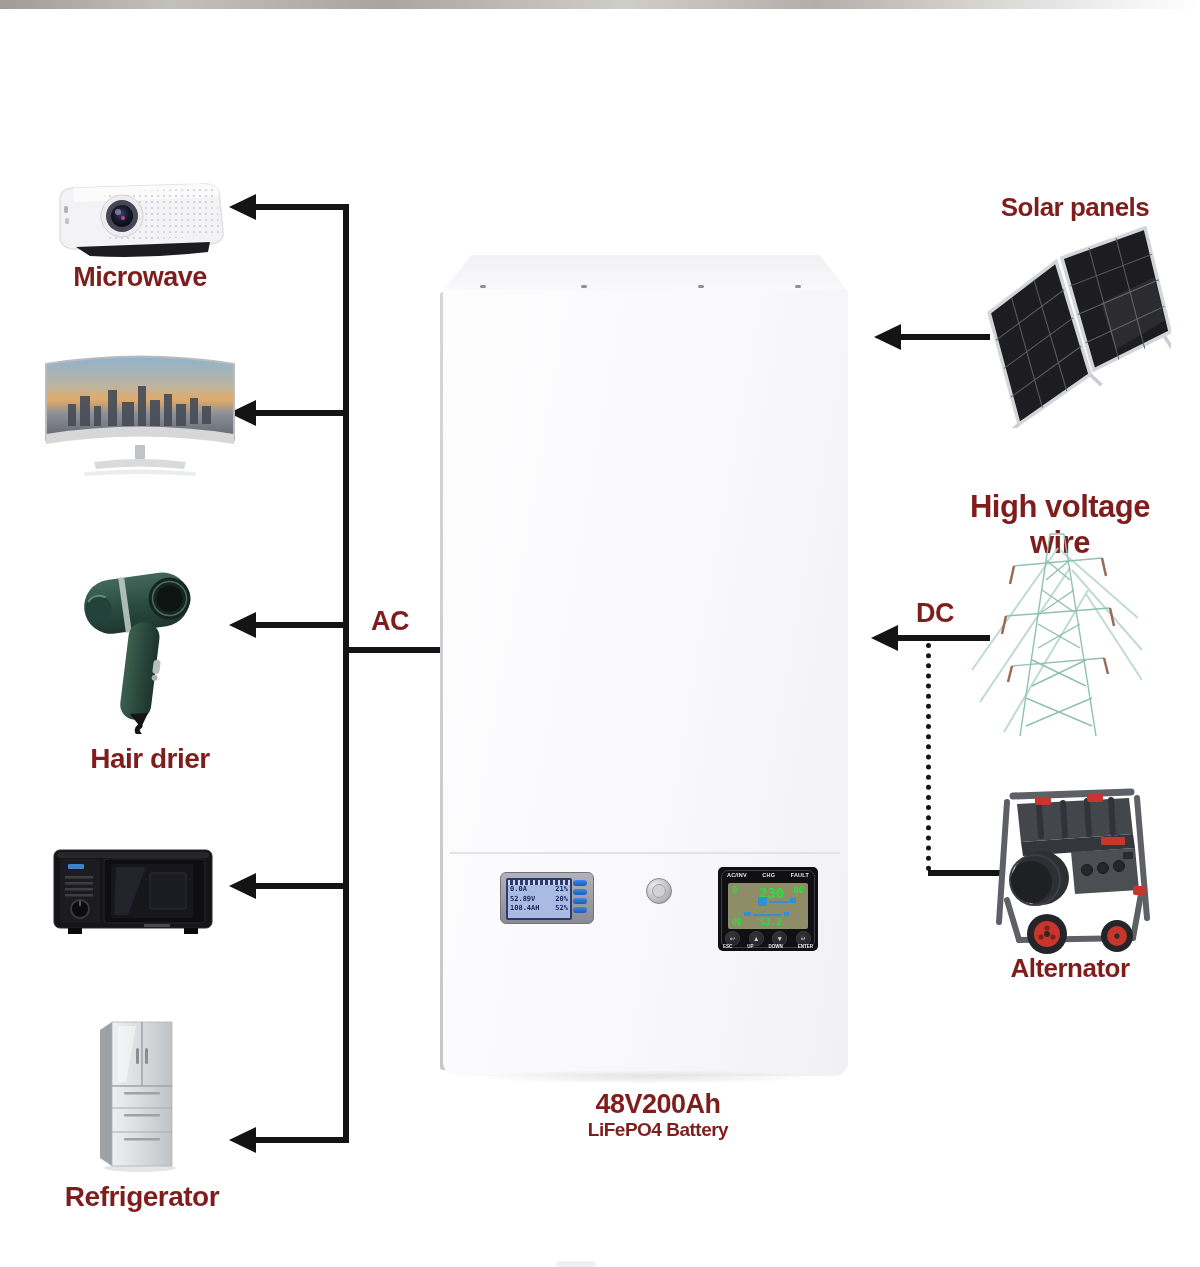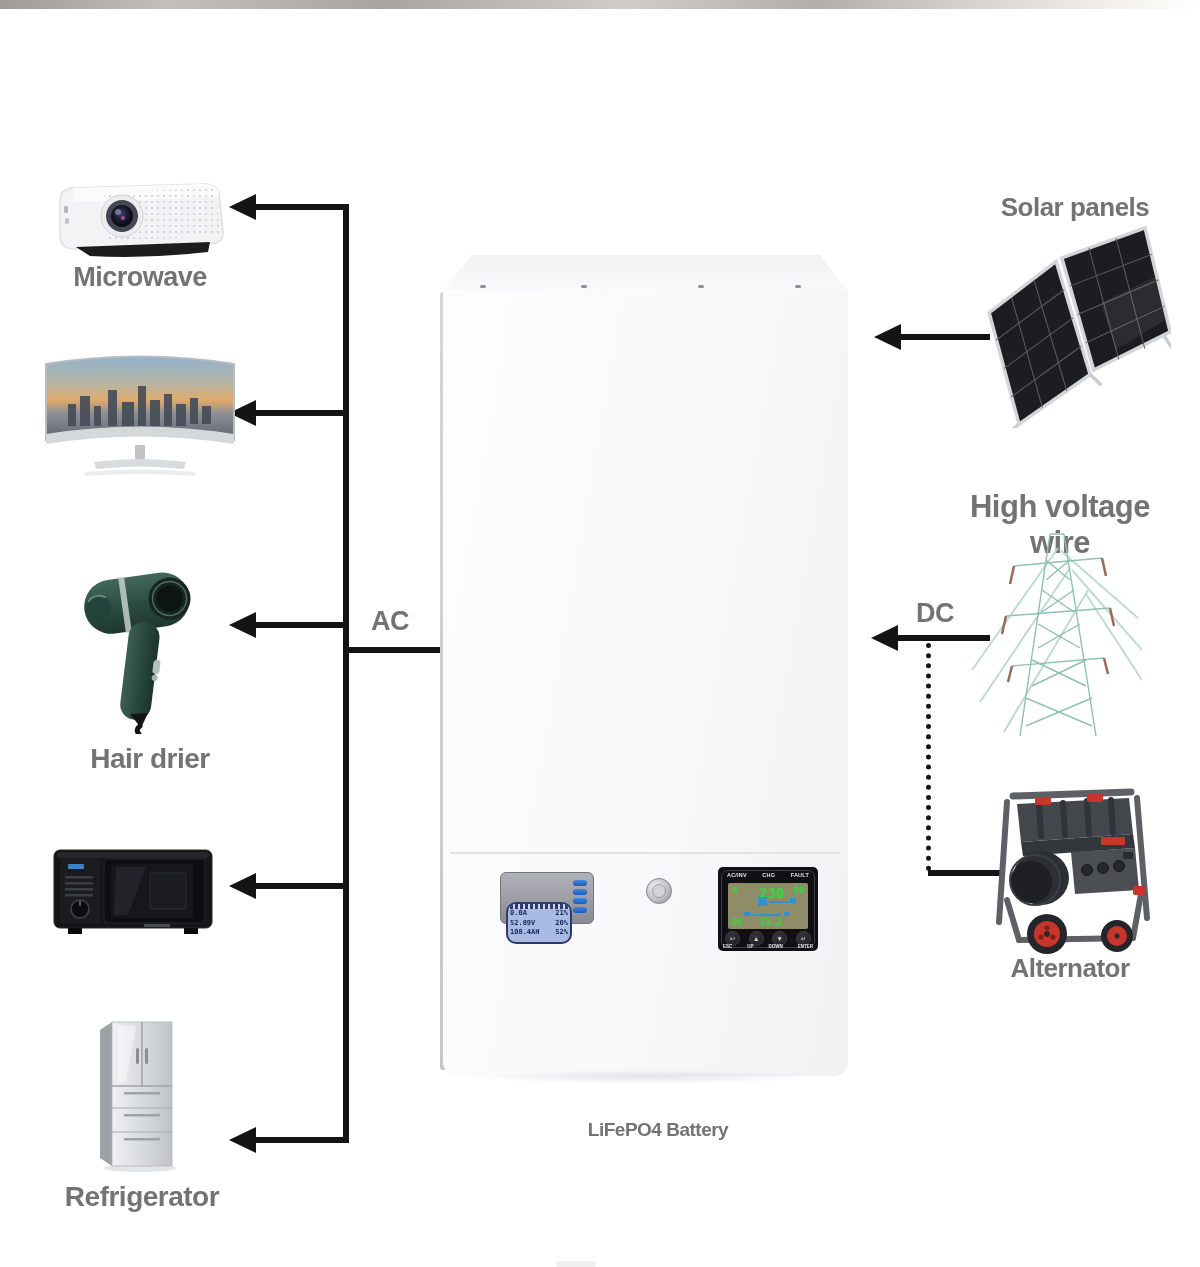--- a/index.html
+++ b/index.html
@@ -13,39 +13,39 @@
        display:flex;align-items:center;}
   .hdr-title{color:#ffffff;font-size:70px;font-weight:bold;letter-spacing:-2px;white-space:nowrap;
        margin-left:34px;transform:scaleY(1.14);transform-origin:left center;-webkit-text-stroke:1.5px #fff;}
   
   .hline{position:absolute;height:6px;background:#141414;}
   .vline{position:absolute;width:6px;background:#141414;}
   .arrowL{position:absolute;width:0;height:0;border-top:13px solid transparent;
           border-bottom:13px solid transparent;border-right:27px solid #141414;}
   .vdots{position:absolute;width:0;border-left:5px dotted #141414;}
   
-  .lbl{position:absolute;color:#737373;font-weight:bold;text-align:center;letter-spacing:-0.5px;}
+  .lbl{position:absolute;color:#7f1d1d;font-weight:bold;text-align:center;letter-spacing:-0.5px;}
   
   .bat-bevel{position:absolute;left:443px;top:255px;width:405px;height:36px;
     background:linear-gradient(180deg,#f2f2f4,#f9f9fb);
     clip-path:polygon(7% 0%,93% 0%,100% 100%,0% 100%);}
   .screw{position:absolute;width:6px;height:3px;border-radius:2px;background:#8f8f95;top:285px;}
   .bat-face{position:absolute;left:443px;top:290px;width:405px;height:786px;
     background:linear-gradient(100deg,#fdfdfe 0%,#f9f9fb 55%,#f1f1f4 100%);
     border-radius:3px 3px 14px 14px;}
   .bat-ledge{position:absolute;left:440px;top:292px;width:7px;height:778px;border-radius:3px;
     background:linear-gradient(180deg,#d6d6d9,#c7c7cb);}
   .bat-seam{position:absolute;left:450px;top:852px;width:390px;height:2px;background:#e2e2e5;}
   .bat-shadow{position:absolute;left:470px;top:1070px;width:350px;height:14px;
     background:radial-gradient(ellipse at center,rgba(0,0,0,0.10),rgba(0,0,0,0) 70%);}
   
   .lcd1{position:absolute;left:500px;top:872px;width:92px;height:50px;border-radius:6px;
     background:linear-gradient(180deg,#b2b2ba,#8a8a92);border:1px solid #74747c;}
   .lcd1-screen{position:absolute;left:5px;top:5px;width:62px;height:38px;background:#a9bbe2;
-    border:2px solid #2c3a6e;border-radius:10px;overflow:hidden;margin-top:24px;}
+    border:2px solid #2c3a6e;border-radius:2px;overflow:hidden;}
   .lcd1-bar{height:5px;background:repeating-linear-gradient(90deg,#cfd8f0 0 2px,#2c3a6e 2px 5px);}
   .lcdrow{display:flex;justify-content:space-between;align-items:center;padding:0 2px;
     font-family:"DejaVu Sans Mono",monospace;font-size:7px;font-weight:bold;color:#14255c;line-height:9.5px;}
   .lcd1-btns{position:absolute;left:72px;top:7px;display:flex;flex-direction:column;gap:3px;}
   .lcd1-btn{width:14px;height:6px;border-radius:3px;background:linear-gradient(180deg,#3f86e4,#1c5cb8);}
   
   .knob{position:absolute;left:646px;top:878px;width:24px;height:24px;border-radius:50%;
     background:radial-gradient(circle at 35% 32%,#f2f2f4,#b9b9bf 62%,#8e8e94);border:1px solid #85858b;}
   .knob-in{position:absolute;left:5px;top:5px;width:12px;height:12px;border-radius:50%;
     background:#d3d3d7;border:1px solid #9d9da3;}
@@ -160,20 +160,21 @@
       <div class="rbtn"><span>↵</span></div>
     </div>
     <div class="lcd2-btnlabels">
       <span>ESC</span>
       <span>UP</span>
       <span>DOWN</span>
       <span>ENTER</span>
     </div>
   </div>
 
+  <div class="lbl" style="left:508px;top:1089px;width:300px;font-size:27px">48V200Ah</div>
   <div class="lbl" style="left:508px;top:1119px;width:300px;font-size:19px">LiFePO4 Battery</div>
 
   <svg class="abs" style="left:48px;top:176px" width="184" height="90" viewBox="0 0 184 90">
     <defs>
       <pattern id="pdots" width="6" height="6" patternUnits="userSpaceOnUse">
           <circle cx="2" cy="2" r="1.1" fill="#cdcdd2"></circle>
         </pattern>
       <radialGradient id="lensg" cx="45%" cy="40%">
           <stop offset="0%" stop-color="#3c4668"></stop>
           <stop offset="60%" stop-color="#181c30"></stop>

